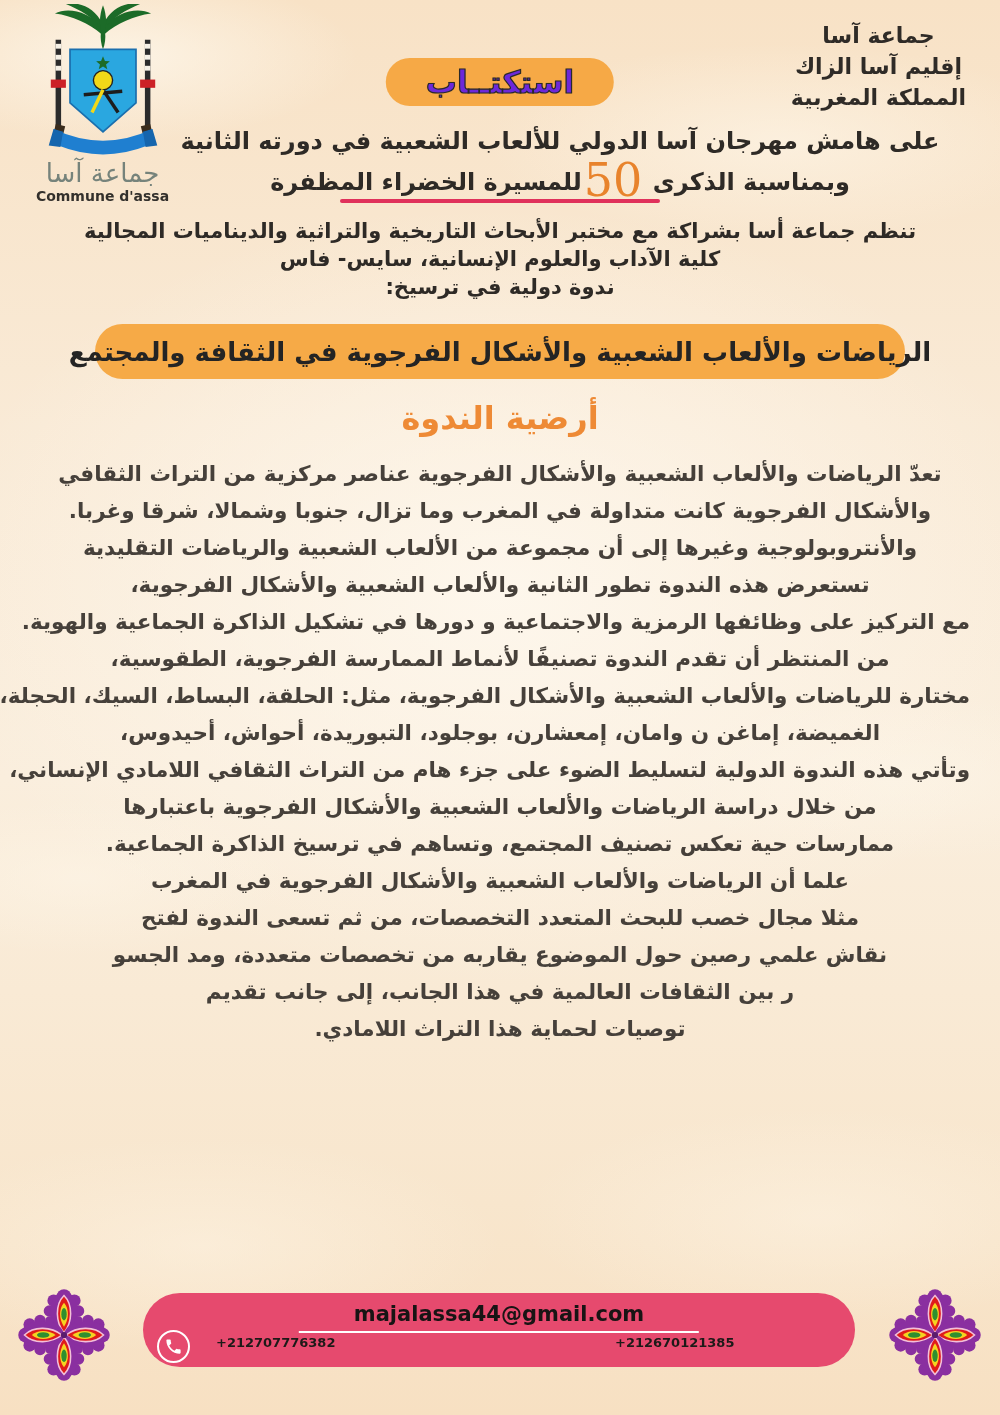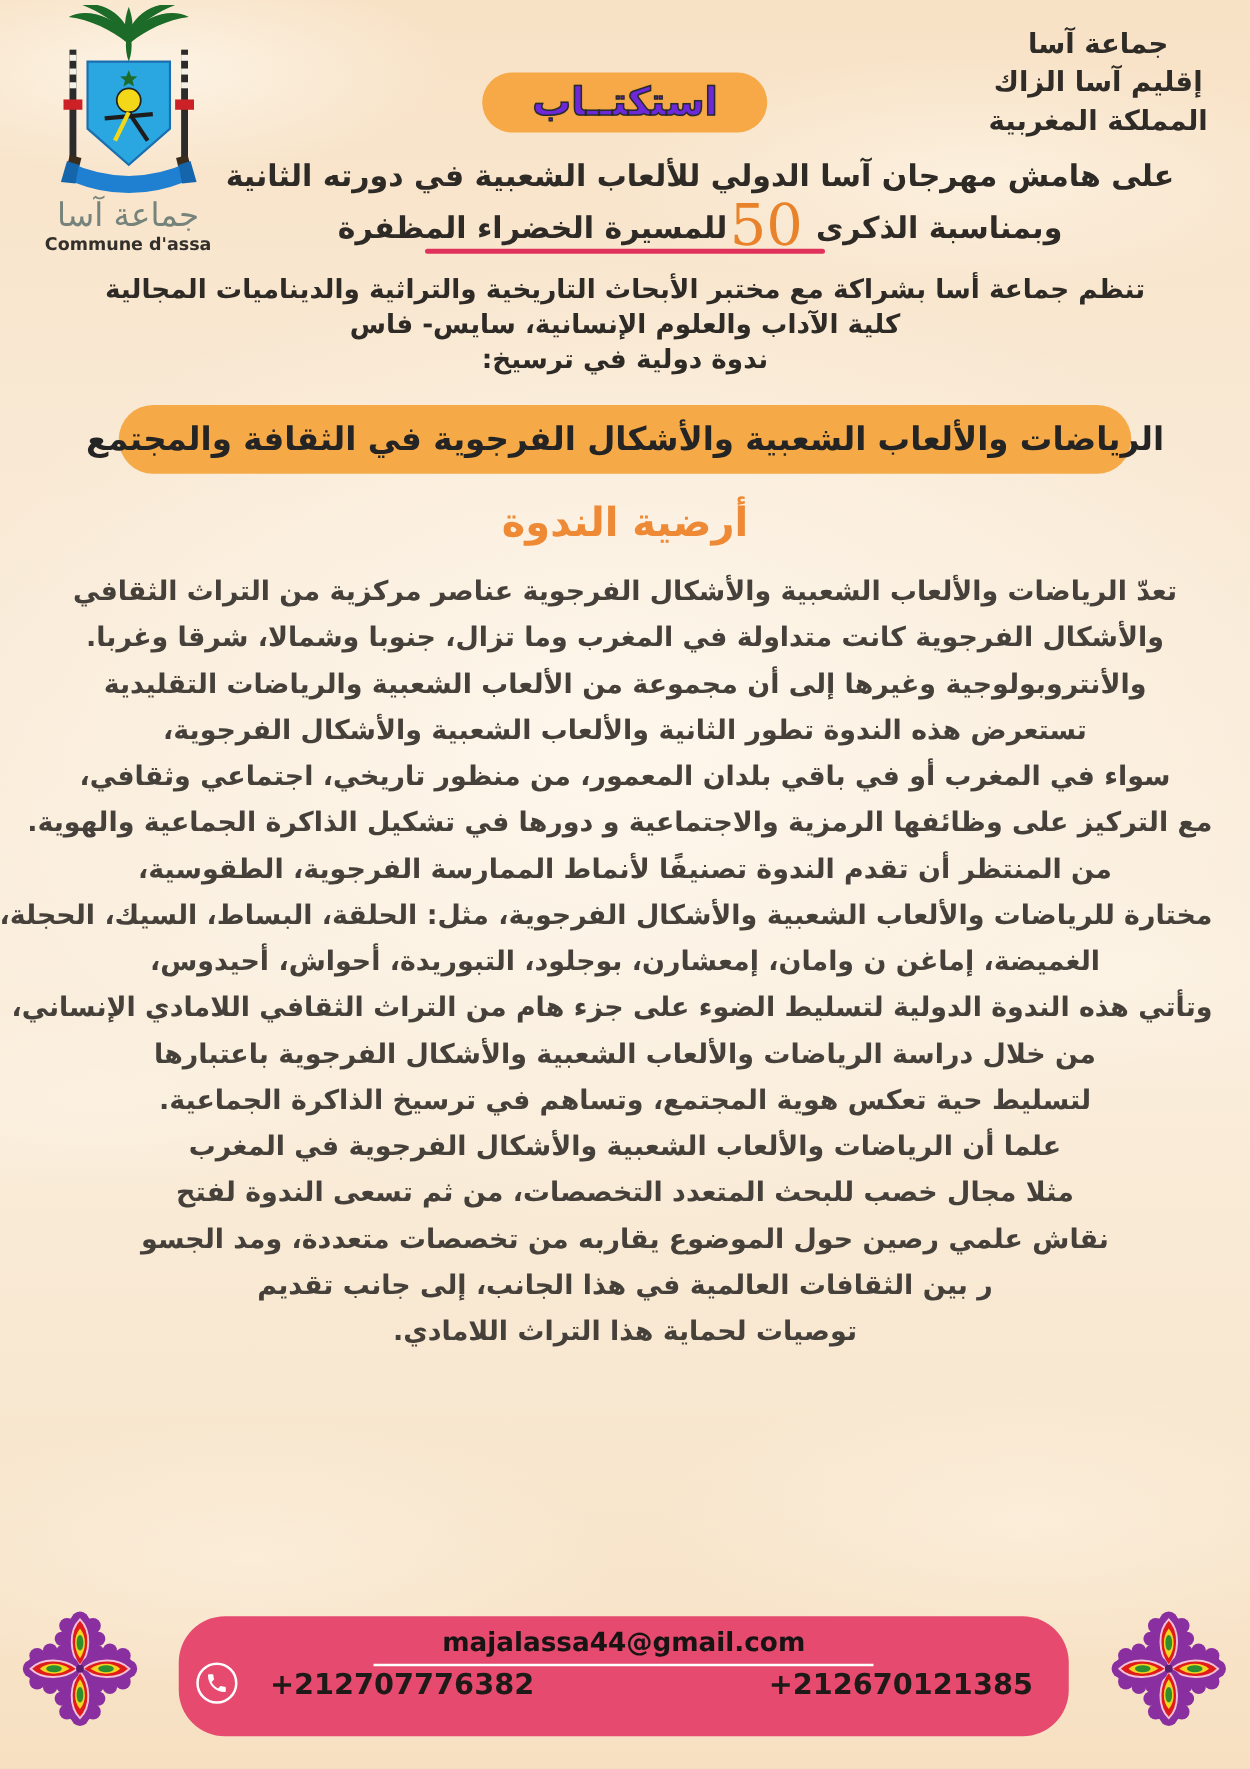--- a/index.html
+++ b/index.html
@@ -73,34 +73,34 @@
   .body-text{
     position:absolute; top:455px; left:30px; width:940px;
     text-align:center; color:#46403a;
   }
   .body-text .body-line{
     font-size:21.5px; font-weight:bold; line-height:37px; white-space:nowrap;
   }
 
   
   .footer-pill{
-    position:absolute; top:1293px; left:143px; width:712px; height:96px;
+    position:absolute; top:1293px; left:143px; width:712px; height:74px;
     background:#e64a6e; border-radius:37px; direction:ltr;
   }
   .footer-email{
     position:absolute; top:9px; left:50%; transform:translateX(-50%);
     font-size:21px; font-weight:bold; color:#181414;
     padding:0 55px 5px 55px; border-bottom:2.5px solid #ffffff; white-space:nowrap;
   }
   .wa-icon{
     position:absolute; left:14px; top:37px; width:33px; height:33px;
     border:2px solid #ffffff; border-radius:50%;
     display:flex; align-items:center; justify-content:center;
   }
-  .phone{ position:absolute; top:42px; font-size:23px; font-weight:bold; color:#1d1a18; white-space:nowrap; }
+  .phone{ position:absolute; top:42px; font-size:13px; font-weight:bold; color:#1d1a18; white-space:nowrap; }
   .phone-left{ left:73px; }
   .phone-right{ left:472px; }
 
   .ornament{ position:absolute; width:104px; height:104px; top:1283px; }
   .ornament.left{ left:12px; }
   .ornament.right{ left:883px; }
 </style>
 </head>
 <body>
 
@@ -173,28 +173,27 @@
 
   <div class="title-pill">الرياضات والألعاب الشعبية والأشكال الفرجوية في الثقافة والمجتمع</div>
 
   <div class="section-heading">أرضية الندوة</div>
 
   <div class="body-text">
       <div class="body-line">تعدّ الرياضات والألعاب الشعبية والأشكال الفرجوية عناصر مركزية من التراث الثقافي</div>
       <div class="body-line">والأشكال الفرجوية كانت متداولة في المغرب وما تزال، جنوبا وشمالا، شرقا وغربا.</div>
       <div class="body-line">والأنتروبولوجية وغيرها إلى أن مجموعة من الألعاب الشعبية والرياضات التقليدية</div>
       <div class="body-line">تستعرض هذه الندوة تطور الثانية والألعاب الشعبية والأشكال الفرجوية،</div>
-      <div class="body-line">سواء في المغرب أو في باقي بلدان المعمور، من منظور تاريخي، اجتماعي وثقافي،</div>
       <div class="body-line">مع التركيز على وظائفها الرمزية والاجتماعية و دورها في تشكيل الذاكرة الجماعية والهوية.</div>
       <div class="body-line">من المنتظر أن تقدم الندوة تصنيفًا لأنماط الممارسة الفرجوية، الطقوسية،</div>
       <div class="body-line">مختارة للرياضات والألعاب الشعبية والأشكال الفرجوية، مثل: الحلقة، البساط، السيك، الحجلة،</div>
       <div class="body-line">الغميضة، إماغن ن وامان، إمعشارن، بوجلود، التبوريدة، أحواش، أحيدوس،</div>
       <div class="body-line">وتأتي هذه الندوة الدولية لتسليط الضوء على جزء هام من التراث الثقافي اللامادي الإنساني،</div>
       <div class="body-line">من خلال دراسة الرياضات والألعاب الشعبية والأشكال الفرجوية باعتبارها</div>
-      <div class="body-line">لتسليط حية تعكس هوية المجتمع، وتساهم في ترسيخ الذاكرة الجماعية.</div>
+      <div class="body-line">ممارسات حية تعكس تصنيف المجتمع، وتساهم في ترسيخ الذاكرة الجماعية.</div>
       <div class="body-line">علما أن الرياضات والألعاب الشعبية والأشكال الفرجوية في المغرب</div>
       <div class="body-line">مثلا مجال خصب للبحث المتعدد التخصصات، من ثم تسعى الندوة لفتح</div>
       <div class="body-line">نقاش علمي رصين حول الموضوع يقاربه من تخصصات متعددة، ومد الجسو</div>
       <div class="body-line">ر بين الثقافات العالمية في هذا الجانب، إلى جانب تقديم</div>
       <div class="body-line">توصيات لحماية هذا التراث اللامادي.</div>
     </div>
 
   <svg class="ornament left" viewBox="0 0 100 100">
     <g id="petalL">
       <circle cx="50" cy="13" r="7" fill="#8a2fa0"></circle>

